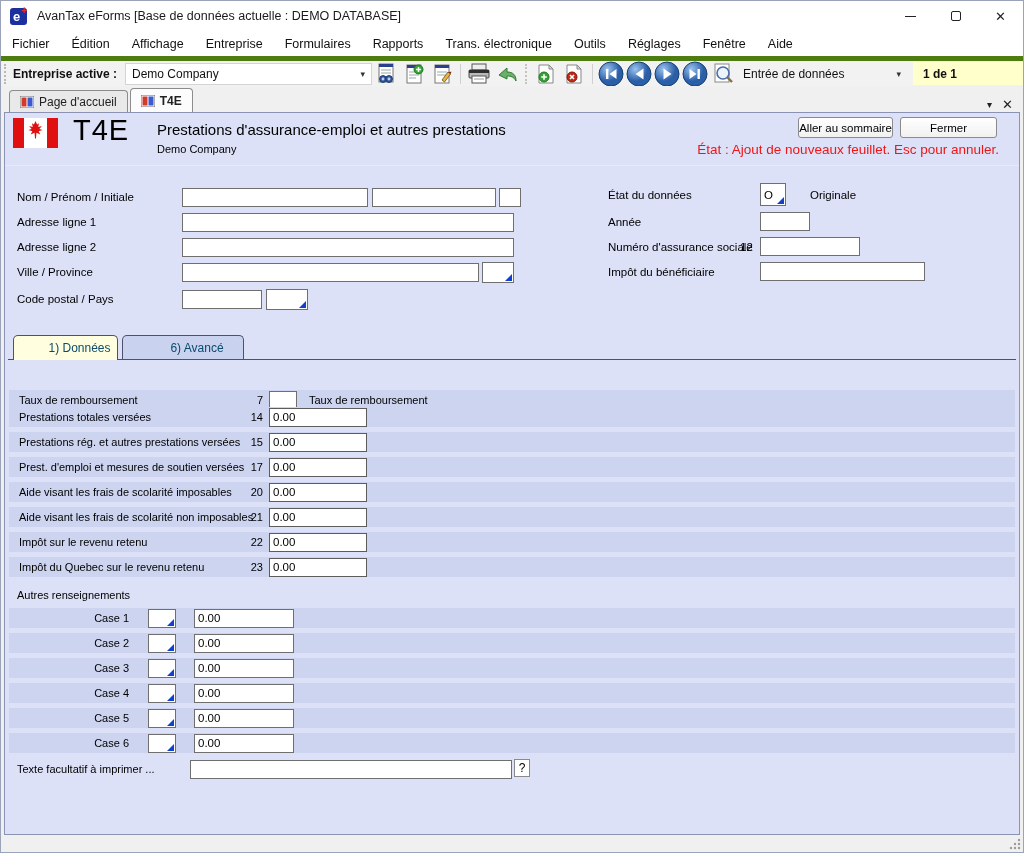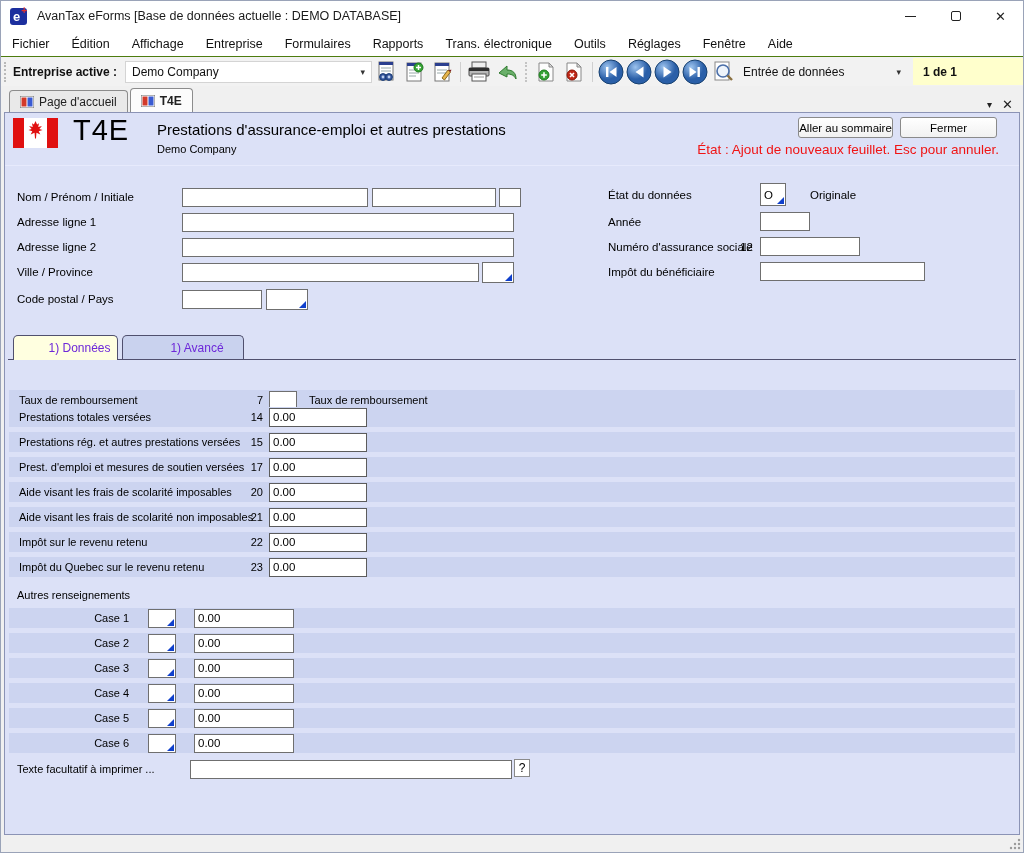--- a/index.html
+++ b/index.html
@@ -18,21 +18,21 @@
   .app-icon .mark { position:absolute; right:0px; top:-3px; color:#e03030; font-size:10px; font-weight:bold; }
   .title-text { margin-left:10px; font-size:12.5px; color:#1a1a1a; }
   .win-controls { margin-left:auto; display:flex; height:30px; }
   .win-btn { width:45px; height:30px; display:flex; align-items:center; justify-content:center; color:#222; font-size:13px; }
   .ic-min { width:11px; height:1px; background:#222; }
   .ic-max { width:10px; height:10px; border:1.2px solid #222; border-radius:2px; }
   
   .menubar { position:absolute; top:30px; left:0; right:0; height:25px; background:#ffffff; display:flex; align-items:center; font-size:12.5px; color:#111; }
   .menu-item { padding:4px 11px; }
   
-  .toolbar { position:absolute; top:55px; left:0; right:0; height:30px; background:#f2f2f2; border-top:1px solid #4d7c0f; display:flex; align-items:center; }
+  .toolbar { position:absolute; top:55px; left:0; right:0; height:30px; background:#f2f2f2; border-top:5px solid #4d7c0f; display:flex; align-items:center; }
   .grip { width:4px; height:20px; border-left:2px dotted #b9b9b9; margin:0 5px 0 3px; }
   .tb-label { font-weight:bold; font-size:12px; color:#111; white-space:nowrap; }
   .combo { background:#fff; border:1px solid #d4d4d4; height:22px; display:flex; align-items:center; font-size:12px; padding-left:6px; color:#111; }
   .combo .arrow { margin-left:auto; padding:0 6px; font-size:9px; color:#333; }
   .company-combo { width:250px; margin-left:8px; }
   .mode-combo { width:172px; background:transparent; border:none; }
   .tb-icon { width:26px; height:24px; display:flex; align-items:center; justify-content:center; margin:0 1px; flex:none; }
   .tb-sep { width:1px; height:20px; background:#cfcfcf; margin:0 4px; }
   .tb-sep-dot { width:3px; height:20px; border-left:2px dotted #c4c4c4; margin:0 4px; }
   .counter { flex:1; min-width:110px; align-self:stretch; margin:1px 0 1px 6px; background:#ffffcc; display:flex; align-items:center; font-size:12px; font-weight:bold; padding-left:10px; color:#111; }
@@ -54,21 +54,21 @@
   .btn-close { right:22px; width:97px; }
   .status-red { position:absolute; right:20px; top:29px; color:#f01414; font-size:13.5px; }
   .hdr-line { position:absolute; left:0; right:0; top:52px; height:1px; background:#e7eafc; }
   
   .id-label { position:absolute; font-size:11.5px; color:#000; line-height:20px; }
   .fld { position:absolute; }
   .fld input, .txt-input { width:100%; height:19px; border:1px solid #6f6f6f; background:#fff; font-family:"Liberation Sans",sans-serif; font-size:11.5px; padding:0 3px; color:#000; }
   .fld.tri::after { content:""; position:absolute; right:2px; bottom:2px; width:0; height:0; border-left:7px solid transparent; border-bottom:7px solid #1040cc; pointer-events:none; }
   .amt input { text-align:left; }
   
-  .subtab { position:absolute; top:222px; height:24px; border:1px solid #50506e; border-bottom:none; border-radius:5px 5px 0 0; font-size:12px; display:flex; align-items:center; justify-content:center; color:#6d28d9;padding-left:28px; }
+  .subtab { position:absolute; top:222px; height:24px; border:1px solid #50506e; border-bottom:none; border-radius:5px 5px 0 0; font-size:12px; display:flex; align-items:center; justify-content:center; color:#0c4a6e;padding-left:28px; }
   .subtab-1 { left:8px; width:105px; background:#ffffe0; z-index:2; height:25px; }
   .subtab-2 { left:117px; width:122px; background:#c9d2ee; }
   .subtab-line { position:absolute; left:3px; right:3px; top:246px; height:1px; background:#50506e; }
   
   .stripe { position:absolute; left:4px; right:4px; height:20px; background:#ccd4f0; }
   .row-label { position:absolute; left:10px; font-size:11px; color:#000; line-height:20px; white-space:nowrap; }
   .row-box { position:absolute; left:228px; width:26px; text-align:right; font-size:11px; line-height:20px; color:#000; }
   .row-amt { left:260px; width:98px; top:0px; }
   .row-amt input { height:19px; border:1px solid #5c5c5c; }
   .case-label { position:absolute; left:10px; width:110px; text-align:right; font-size:11px; line-height:20px; color:#000; }
@@ -304,21 +304,21 @@
   <div class="fld" style="left:755px;top:98px;width:50px;"><input value="" style=""></div>
 
   <div class="id-label" style="left:603px;top:124px;">Numéro d'assurance sociale</div>
   <div class="id-label" style="left:735px;top:124px;">12</div>
   <div class="fld" style="left:755px;top:123px;width:100px;"><input value="" style=""></div>
 
   <div class="id-label" style="left:603px;top:149px;">Impôt du bénéficiaire</div>
   <div class="fld" style="left:755px;top:148px;width:165px;"><input value="" style=""></div>
 
   <div class="subtab subtab-1">1) Données</div>
-  <div class="subtab subtab-2">1) Avancé</div>
+  <div class="subtab subtab-2">6) Avancé</div>
   <div class="subtab-line"></div>
 
   <div class="stripe" style="top:277px;">
     <span class="row-label">Taux de remboursement</span>
     <span class="row-box">7</span>
     <div class="fld" style="left:260px;top:0;width:28px;"><input value="" style=""></div>
     <span class="row-label" style="left:300px;">Taux de remboursement</span>
   </div>
 
   <div class="stripe" style="top:294px;">

